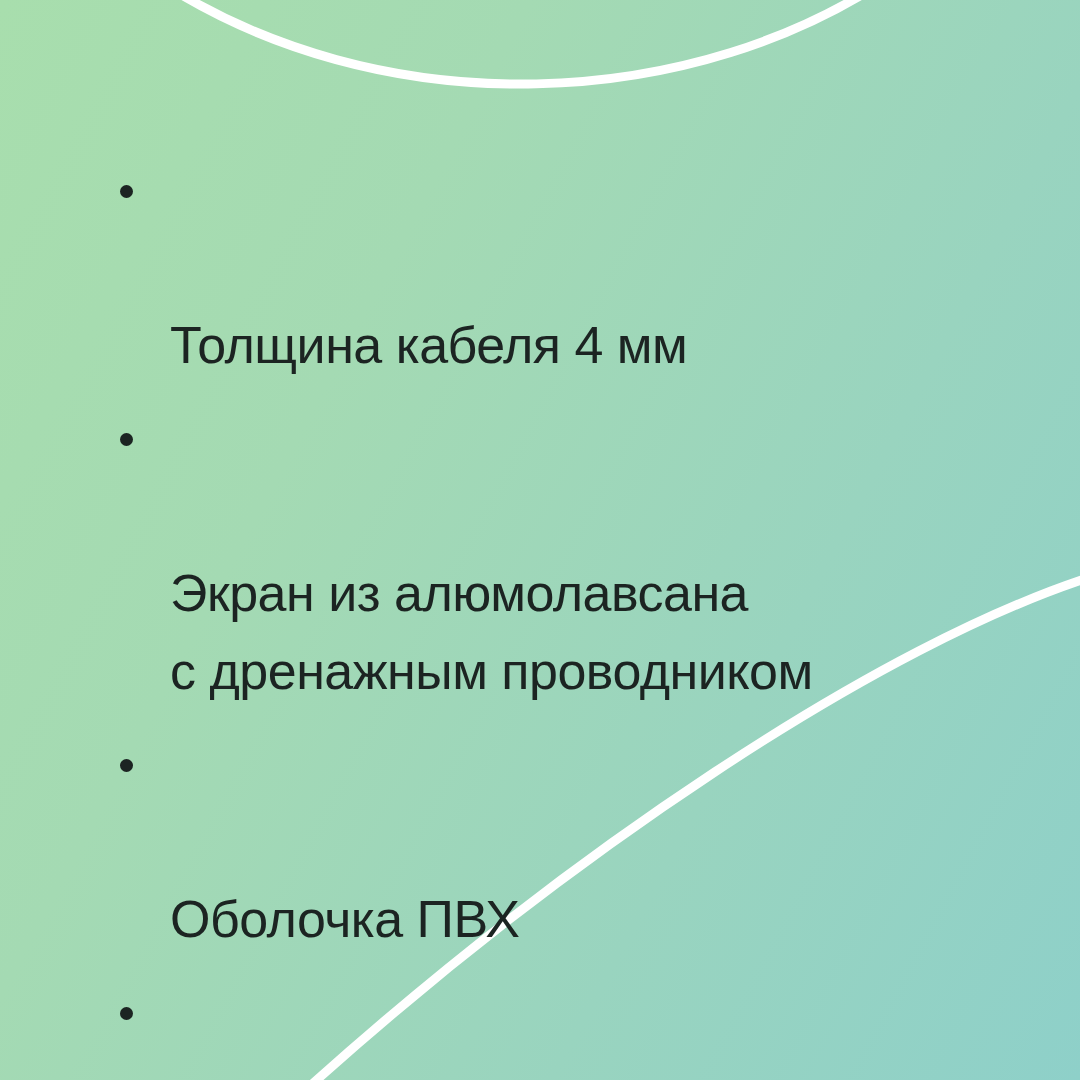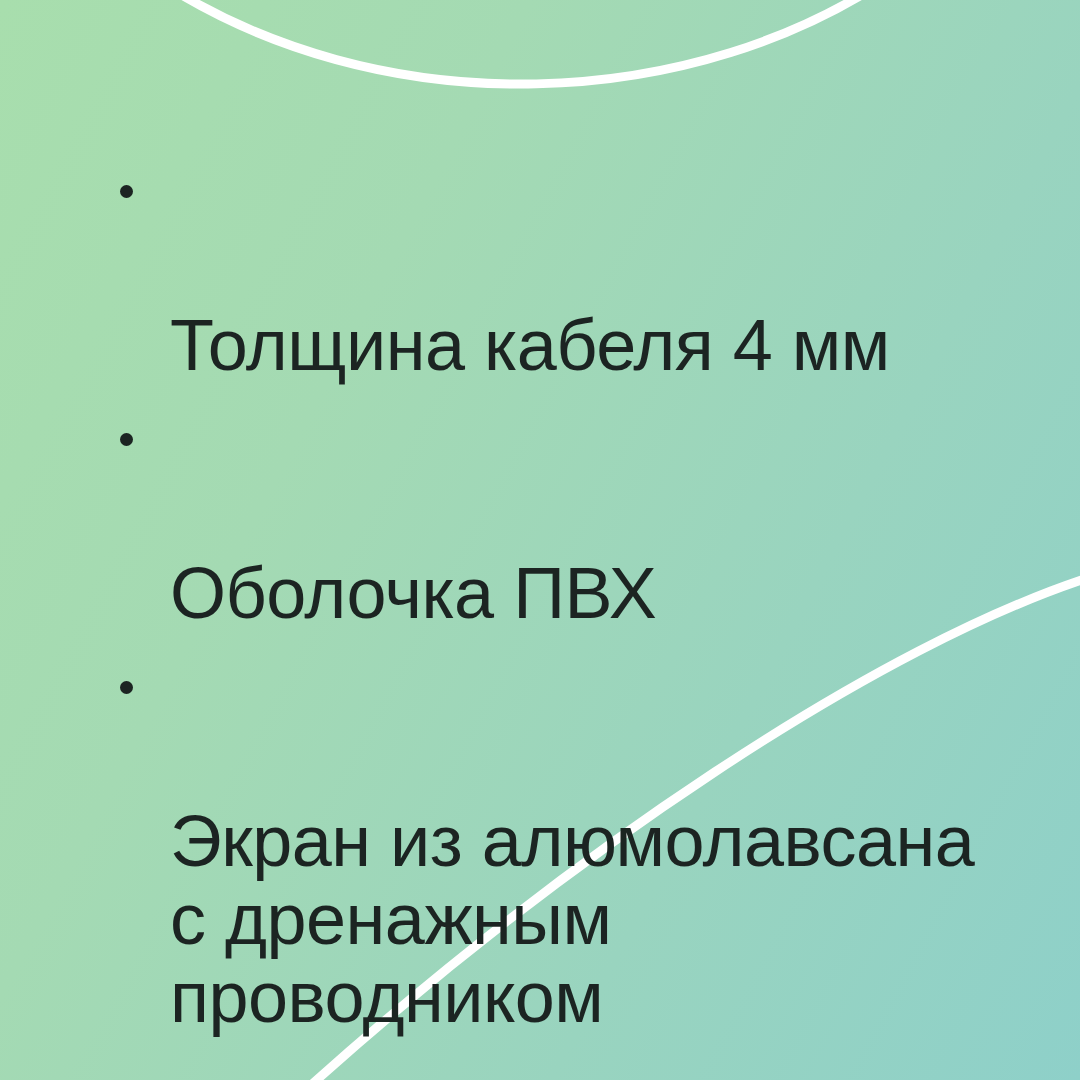--- a/index.html
+++ b/index.html
@@ -33,21 +33,21 @@
     padding: 0;
     position: absolute;
     left: 120px;
     top: 150px;
     width: 880px;
   }
   ul.features li {
     position: relative;
     padding-left: 50px;
     margin: 0 0 14px 0;
-    font-size: 72px;
+    font-size: 52px;
     line-height: 78px;
     font-weight: 400;
     color: #1c2422;
     letter-spacing: -0.5px;
     white-space: pre-line;
   }
   ul.features li .dot {
     position: absolute;
     left: 0;
     top: 35px;
@@ -67,26 +67,26 @@
     <path d="M 1100 574 C 880 642, 560 860, 300 1095" fill="none" stroke="#ffffff" stroke-width="9" stroke-linecap="round"></path>
   </svg>
 
   <ul class="features">
     <li>
       <span class="dot"></span>
       <span>Толщина кабеля 4 мм</span>
     </li>
     <li>
       <span class="dot"></span>
-      <span>Оболочка ПВХ</span>
+      <span>Экран из алюмолавсана
+с дренажным проводником</span>
     </li>
     <li>
       <span class="dot"></span>
-      <span>Экран из алюмолавсана
-с дренажным проводником</span>
+      <span>Оболочка ПВХ</span>
     </li>
     <li>
       <span class="dot"></span>
       
     </li>
 
   </ul>
 
 </div>
 

